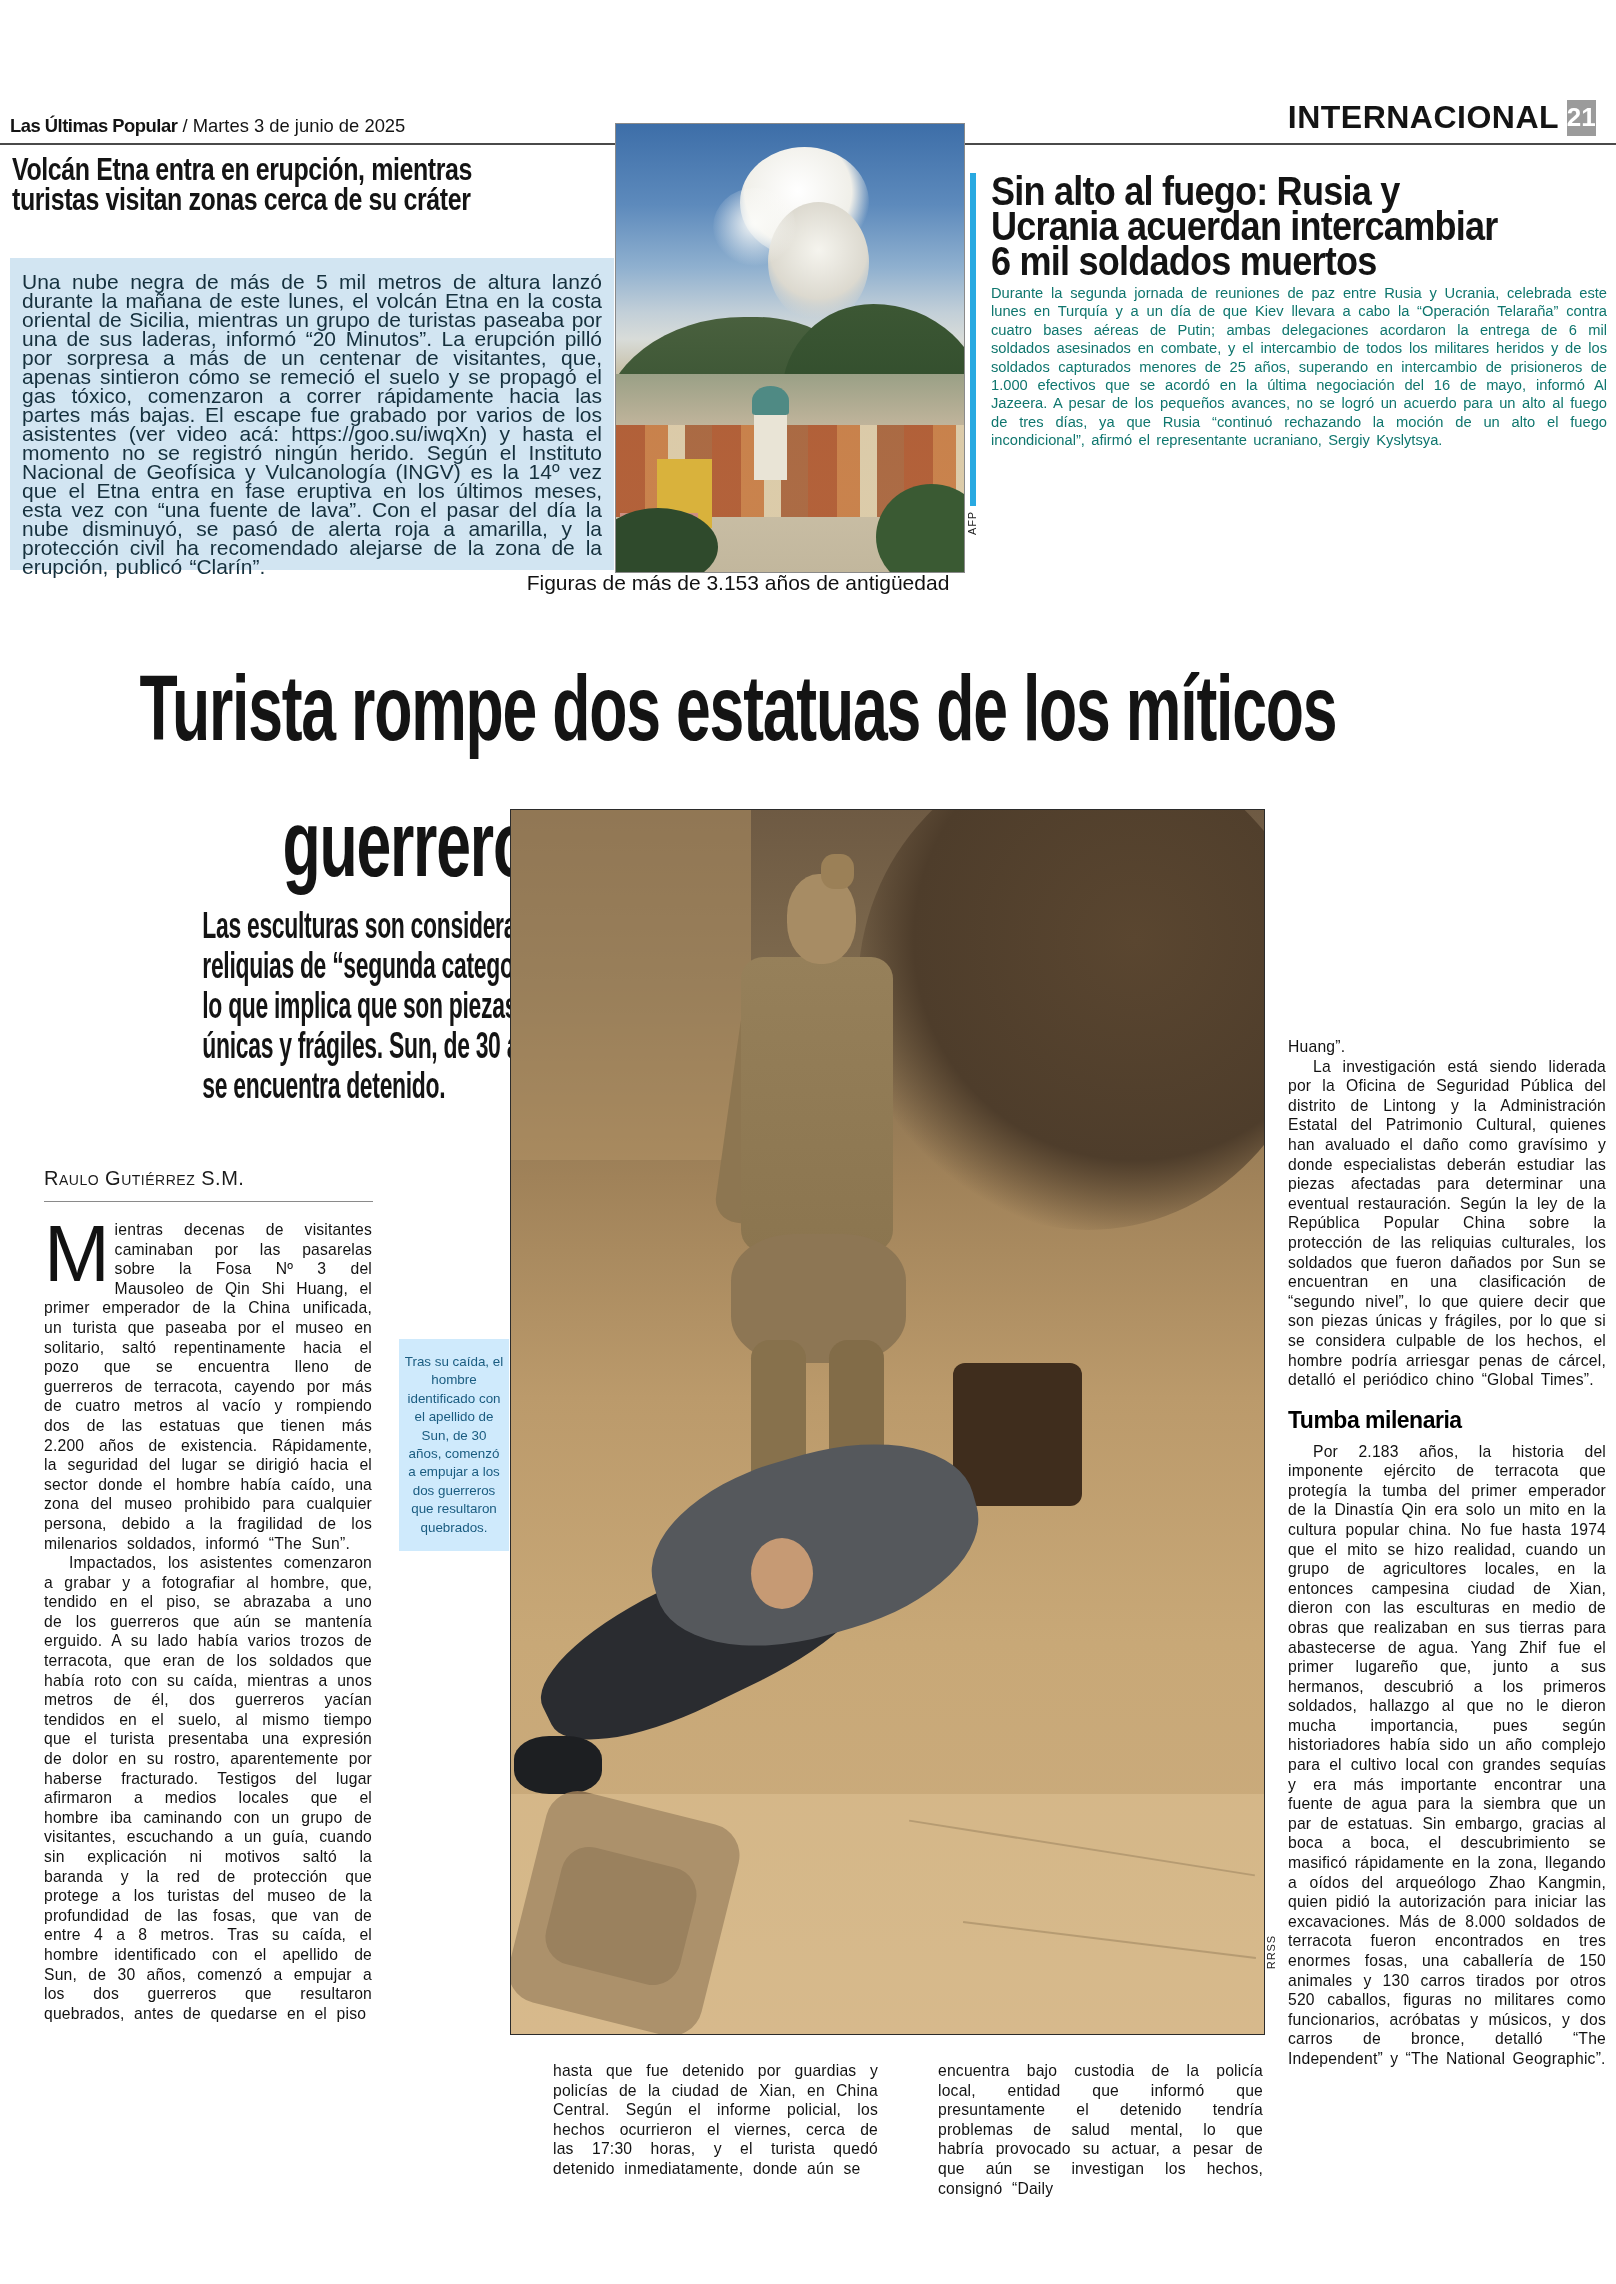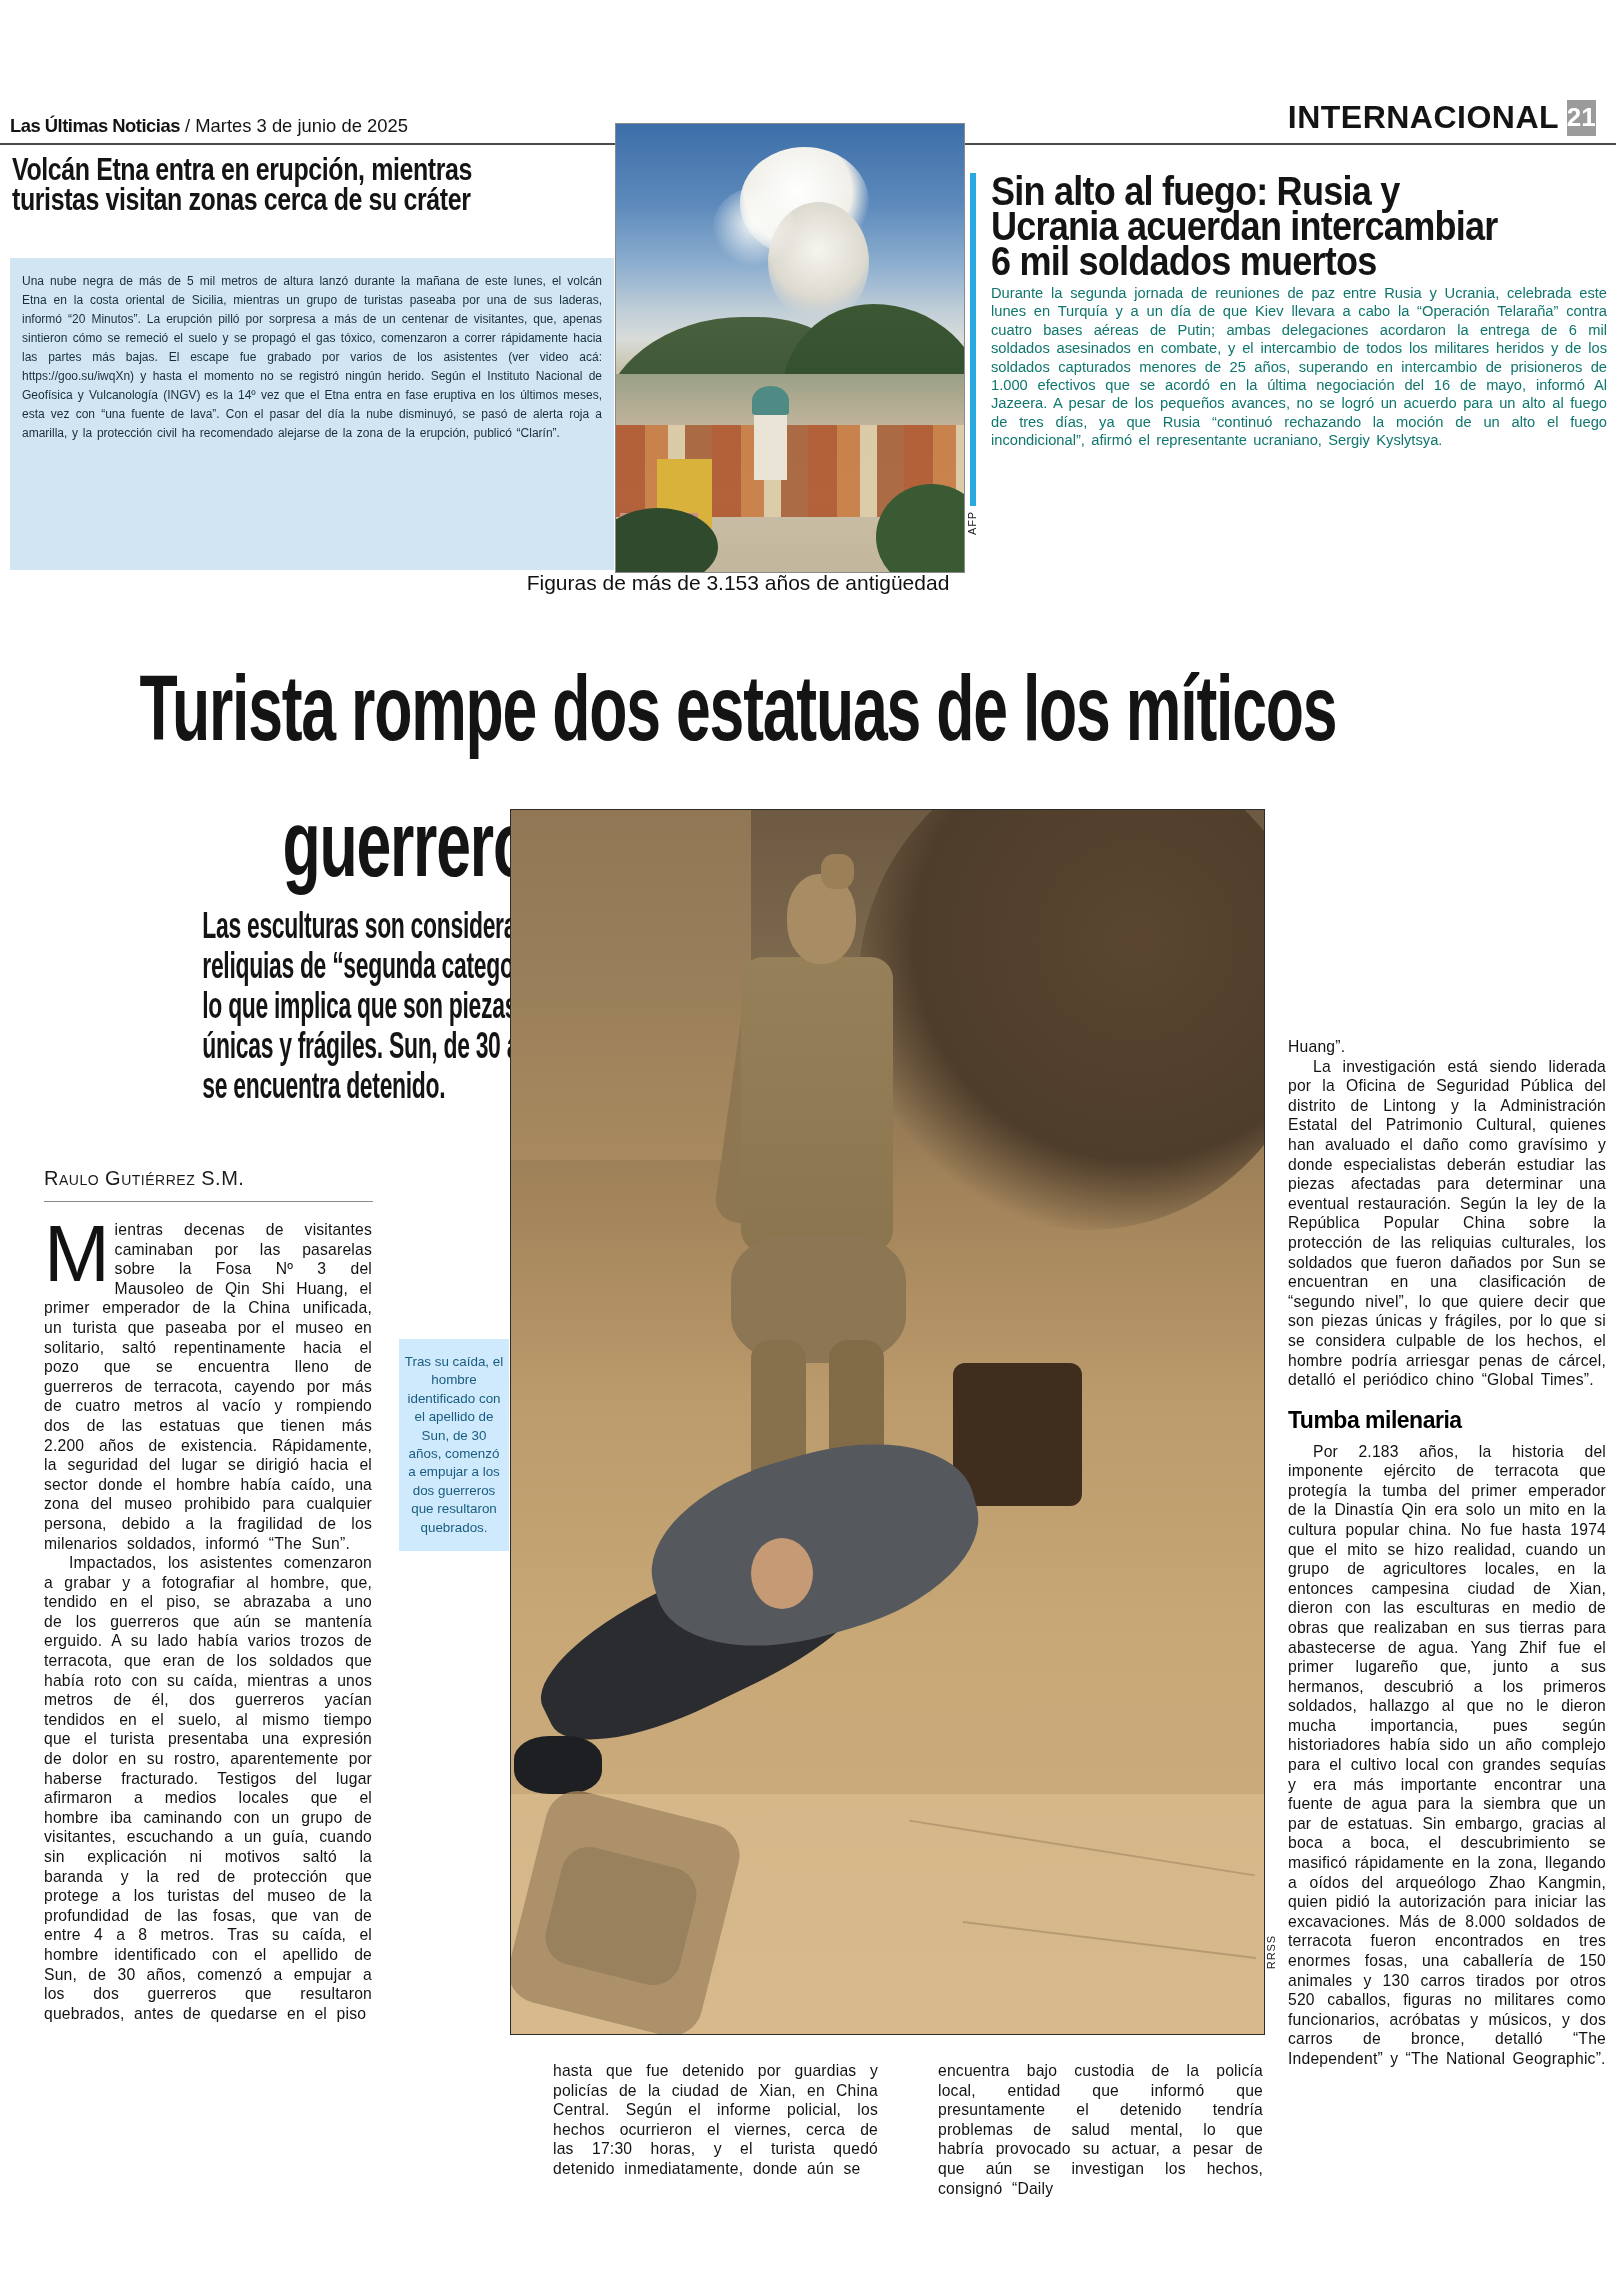--- a/index.html
+++ b/index.html
@@ -18,21 +18,21 @@
   .page-badge{width:29.5px;height:36px;background:#9b9b9b;color:#fff;font-weight:bold;
     font-size:26px;display:flex;align-items:center;justify-content:center;}
   .masthead-rule{left:0;top:143px;width:1616px;height:2.3px;background:#4a4a4a;}
 
   
   .etna-headline{left:12px;top:154px;}
   .etna-headline .line{font-weight:bold;font-size:32px;line-height:30px;letter-spacing:-0.5px;
     white-space:nowrap;transform:scaleX(0.78);transform-origin:left center;}
   .etna-panel{left:10px;top:258px;width:604px;height:312px;background:#d2e5f2;
     box-sizing:border-box;padding:14px 12px;}
-  .etna-body{font-size:12px;line-height:19px;text-align:justify;color:#15303d;word-spacing:1.4px;}
+  .etna-body{font-size:21px;line-height:19px;text-align:justify;color:#15303d;word-spacing:1.4px;}
 
   
   .volcano{left:615px;top:123px;width:348px;height:448px;overflow:hidden;border:0.5px solid #8a8a8a;}
   .v-sky{position:absolute;inset:0;background:linear-gradient(180deg,#3d6ea8 0%,#5d8abc 18%,#8fb0cf 32%,#c2cfd8 42%,#d8dcd9 48%,#c9c2ab 55%);}
   .v-puff{position:absolute;border-radius:50%;}
   .v-puff1{left:124px;top:23px;width:129px;height:111px;background:radial-gradient(circle at 45% 40%,#ffffff 0%,#f0efe9 55%,rgba(240,239,233,0) 75%);}
   .v-puff2{left:152px;top:78px;width:101px;height:120px;background:radial-gradient(circle at 50% 40%,#f5f4ee 0%,#dcd9cf 55%,rgba(220,217,207,0) 78%);}
   .v-puff3{left:97px;top:64px;width:83px;height:78px;background:radial-gradient(circle at 50% 45%,#fbfbf8 0%,rgba(240,239,233,0) 72%);}
   .v-mount{position:absolute;left:-14px;top:193px;width:258px;height:120px;background:linear-gradient(180deg,#49603e,#35502f);border-radius:55% 40% 0 0/90% 60% 0 0;}
   .v-mount2{position:absolute;left:166px;top:180px;width:203px;height:129px;background:linear-gradient(180deg,#3c5734,#2e4a2a);border-radius:45% 55% 0 0/70% 80% 0 0;}
@@ -112,21 +112,21 @@
   .rightcol{left:1288px;top:1037px;width:318px;}
   .rightcol p{margin:0;}
   .rightcol p.indent{text-indent:25px;}
   .rightcol .col-text{word-spacing:2.8px;}
   .subhead{font-weight:bold;font-size:23px;margin:17.5px 0 7.4px 0;letter-spacing:-0.5px;color:#000;}
 </style>
 </head>
 <body>
 
 <div class="abs masthead-left">
-  <span class="paper">Las Últimas Noticias</span><span> / </span><span>Martes 3 de junio de 2025</span>
+  <span class="paper">Las Últimas Popular</span><span> / </span><span>Martes 3 de junio de 2025</span>
 </div>
 <div class="abs masthead-right">
   <div class="section-title">INTERNACIONAL</div>
   <div class="page-badge">21</div>
 </div>
 <div class="abs masthead-rule"></div>
 
 <div class="abs etna-headline">
   <div class="line">Volcán Etna entra en erupción, mientras</div>
   <div class="line">turistas visitan zonas cerca de su cráter</div>

